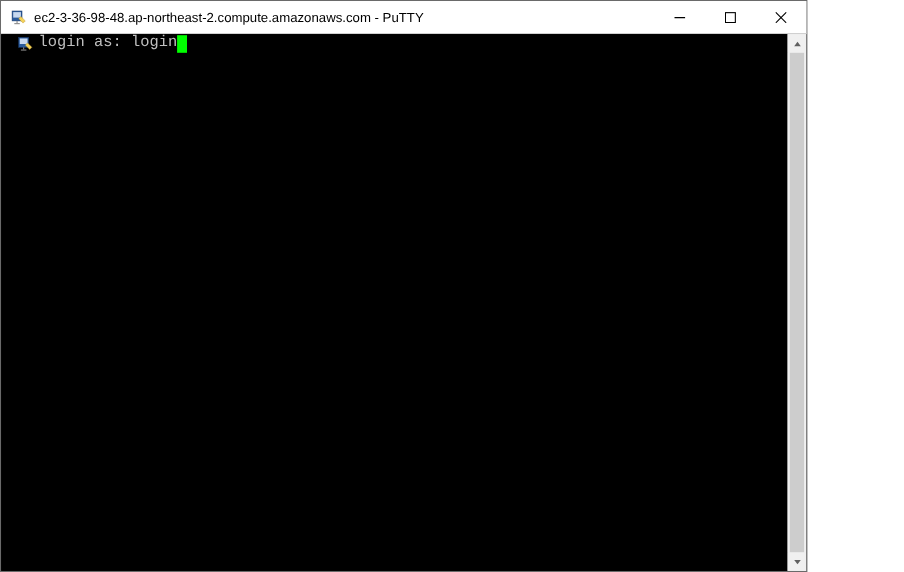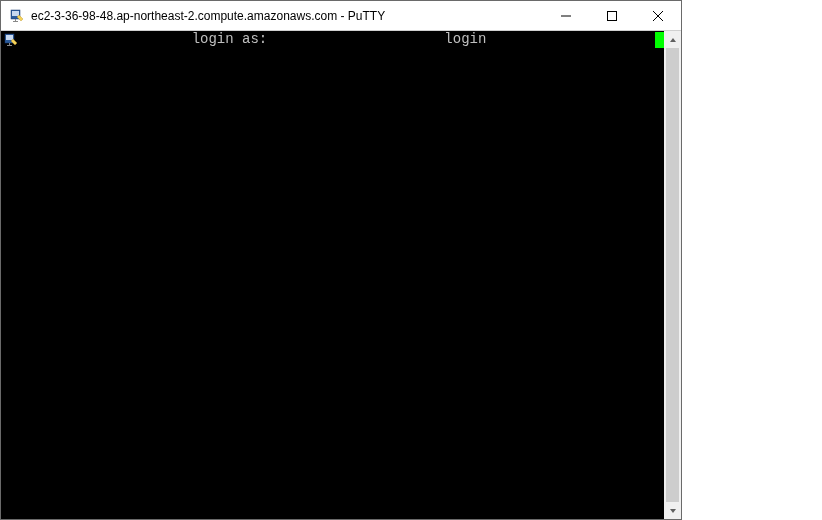--- a/index.html
+++ b/index.html
@@ -8,21 +8,21 @@
       box-sizing: border-box;
     }
     body {
       width: 822px;
       height: 520px;
       font-family: "Segoe UI", Tahoma, sans-serif;
       overflow: hidden;
       background: #fff;
     }
     .window {
-      width: 682px;
+      width: 734px;
       height: 520px;
       border: 1px solid #6a6a6a;
       display: flex;
       flex-direction: column;
       background: #fff;
     }
     .titlebar {
       height: 30px;
       background: #ffffff;
       display: flex;
@@ -72,22 +72,21 @@
       color: #bfbfbf;
       font-family: Consolas, "Courier New", monospace;
       font-size: 14px;
       line-height: 17px;
       padding: 0;
     }
     .term-line {
       display: flex;
       align-items: center;
       height: 17px;
-      padding-left: 2px;
-      justify-content: space-between;
+      padding-left: 14px;
     }
     .term-icon {
       width: 16px;
       height: 16px;
       margin-right: 4px;
       flex-shrink: 0;
     }
     .term-text {
       white-space: pre;
     }

